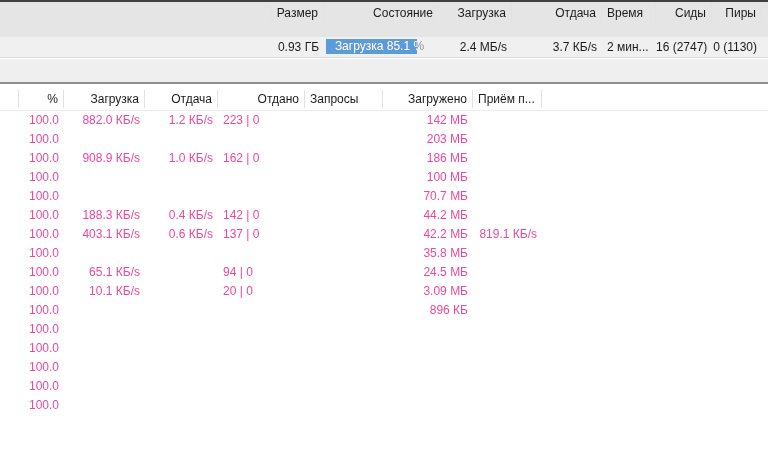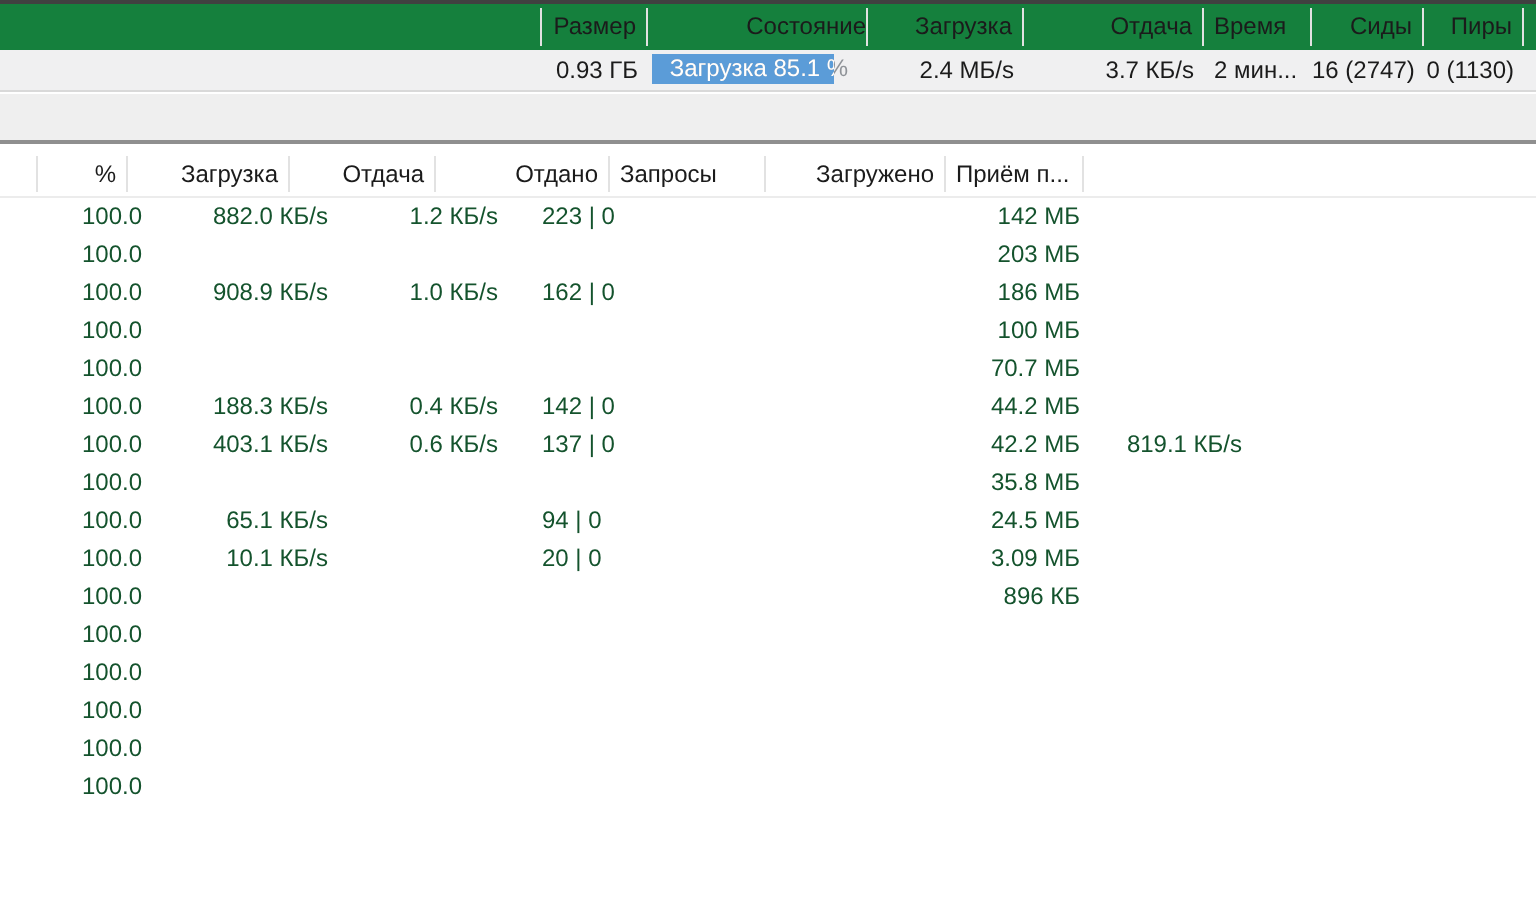--- a/index.html
+++ b/index.html
@@ -5,21 +5,21 @@
   html,body{margin:0;padding:0;background:#fff;}
   .screen{
     position:relative;width:768px;height:450px;background:#ffffff;
     font-family:"Liberation Sans","DejaVu Sans",sans-serif;
     font-size:12px;color:#1b1b1b;overflow:hidden;
   }
   .top-edge{height:2px;background:#404040;}
 
   
   .tgrid{display:grid;grid-template-columns:271px 53px 110px 78px 90px 54px 56px 50px 1fr;}
-  .tlist-header{height:23px;line-height:23px;background:#15803d;}
+  .tlist-header{height:35px;line-height:23px;background:#e5e5e5;}
   .tlist-header .hcell{border-right:1px solid #e2e2e2;box-sizing:border-box;height:19px;margin-top:2px;line-height:19px;white-space:nowrap;overflow:hidden;}
   .tlist-header .nob{border-right:none;}
   .tlist-row{height:20px;line-height:20px;background:#f0f0f1;border-bottom:1px solid #d9d9d9;}
   .cell{box-sizing:border-box;white-space:nowrap;overflow:hidden;}
   .ar{text-align:right;padding-right:5px;}
   .al{text-align:left;padding-left:5px;}
   .ac{text-align:right;}
 
   
   .pbar{position:relative;height:15px;margin:2px 1px 0 2px;background:#f0f0f1;font-size:12px;}
@@ -30,21 +30,21 @@
 
   .band{height:23px;background:#efefef;border-top:1px solid #ffffff;}
   .divider{height:2px;background:#8f8f8f;}
   .gap{height:4px;background:#ffffff;}
 
   
   .pgrid{display:grid;grid-template-columns:19px 45px 81px 73px 87px 78px 90px 69px 1fr;}
   .ptable-header{height:22px;line-height:22px;background:#ffffff;border-bottom:1px solid #ececec;}
   .ptable-header .hcell{border-right:1px solid #e2e2e2;box-sizing:border-box;height:18px;margin-top:2px;line-height:18px;white-space:nowrap;overflow:hidden;}
   .ptable-header .nob{border-right:none;}
-  .prow{height:19px;line-height:19px;color:#14532d;gap:12px;}
+  .prow{height:19px;line-height:19px;color:#ec4899;}
 </style>
 </head>
 <body>
 
 <div class="screen">
   <div class="top-edge"></div>
 
   <div class="tgrid tlist-header">
     <div class="hcell"></div>
     <div class="hcell ar">Размер</div>

